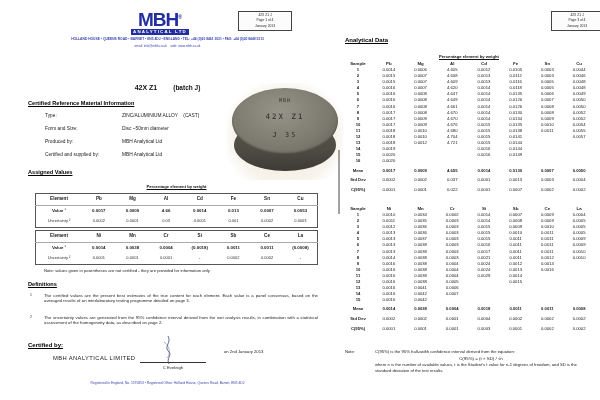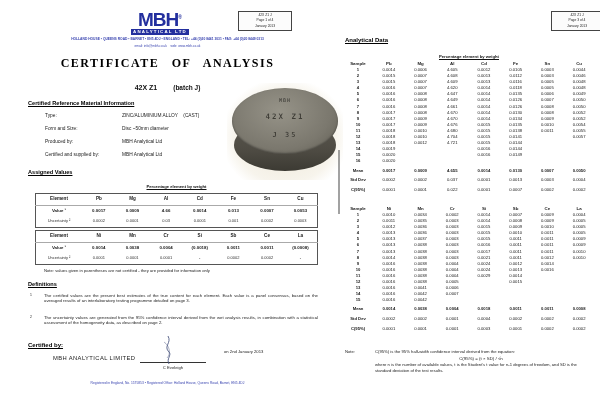--- a/index.html
+++ b/index.html
@@ -98,21 +98,20 @@
 
     <div class="abs refbox rb1">
       <div>42X Z1 J</div>
       <div>Page 1 of 4</div>
       <div>January 2013</div>
     </div>
 
     <div class="abs addr">HOLLAND HOUSE • QUEENS ROAD • BARNET • EN5 4DJ • ENGLAND • TEL: +44 (0)20 8441 3031 • FAX: +44 (0)20 8449 0313</div>
     <div class="abs addr2">email: info@mbh.co.uk&nbsp;&nbsp;&nbsp;&nbsp;web: www.mbh.co.uk</div>
 
-    <div class="abs title">CERTIFICATE OF ANALYSIS</div>
 
     <div class="abs product">
       <span>42X Z1</span><span class="batch">(batch J)</span>
     </div>
 
     <div class="abs sec crm-head">Certified Reference Material Information</div>
     <div class="abs crm-label" style="top:113px">Type:</div>
     <div class="abs crm-value" style="top:113px">ZINC/ALUMINIUM ALLOY&nbsp;&nbsp;&nbsp;&nbsp;(CAST)</div>
     <div class="abs crm-label" style="top:126px">Form and Size:</div>
     <div class="abs crm-value" style="top:126px">Disc ~50mm diameter</div>

